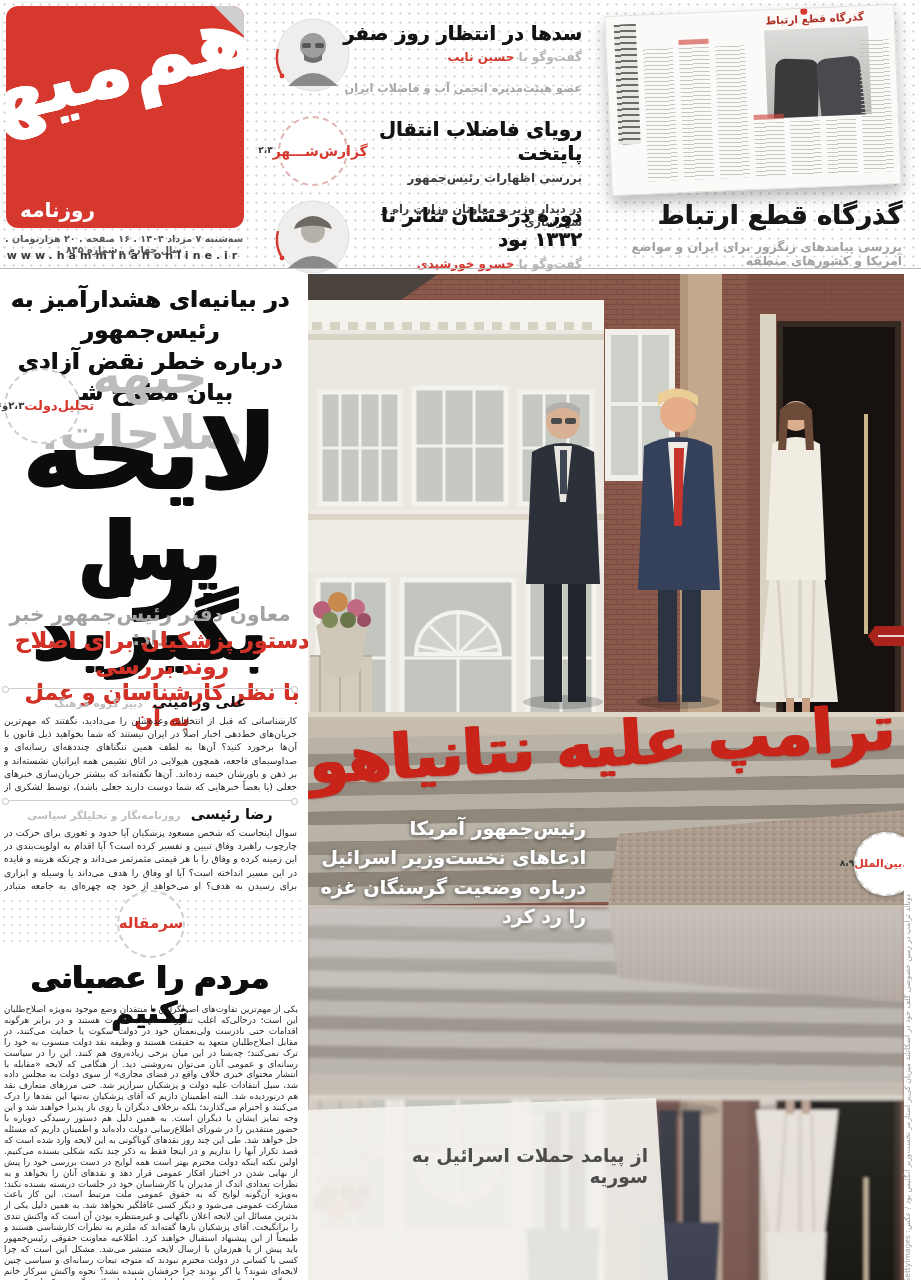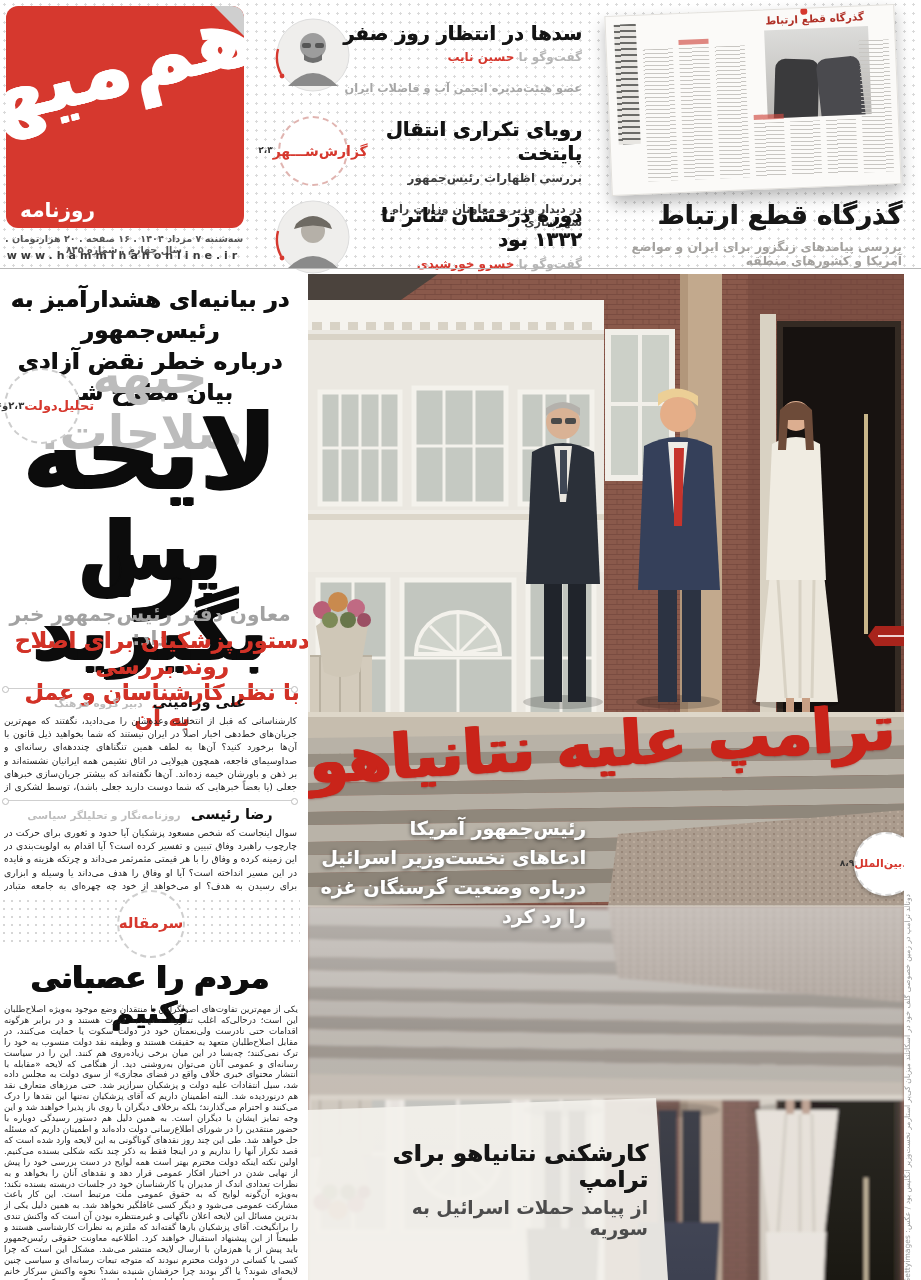--- a/index.html
+++ b/index.html
@@ -142,21 +142,21 @@
         </div>
         <div class="teaser-desc">عضو هیئت‌مدیره انجمن آب و فاضلاب ایران</div>
       </div>
 
       <div class="round-badge" style="left:32px;top:116px;width:66px;height:66px;border-color:#e0b4b0;">
         <span class="b1" style="font-size:14px;">گزارش</span>
         <span class="b2" style="font-size:14px;">شـــهر</span>
         <span class="bn" style="font-size:9px;">۲،۳</span>
       </div>
       <div class="teaser-text" style="top:118px;">
-        <div class="teaser-title">رویای تکراری انتقال پایتخت</div>
+        <div class="teaser-title">رویای فاضلاب انتقال پایتخت</div>
         <div class="teaser-byline" style="color:#3d3d3d;">بررسی اظهارات رئیس‌جمهور</div>
         <div class="teaser-desc" style="color:#3d3d3d;">در دیدار وزیر و معاونان وزارت راه و شهرسازی</div>
       </div>
 
       <div class="portrait" style="left:28px;top:198px;">
         <svg viewBox="0 0 78 78" width="78" height="78">
           <circle cx="39" cy="39" r="36" fill="#efeeec" stroke="#dddddd"></circle>
           <circle cx="39" cy="33" r="12" fill="#b5b0a8"></circle>
           <path d="M14,70 Q39,46 64,70 Z" fill="#8a8a8a"></path>
           <path d="M22,26 Q39,10 56,26 L58,31 Q39,24 20,31 Z" fill="#6e6a63"></path>
@@ -415,20 +415,19 @@
       <span class="b1">رخداد</span>
       <span class="b2">بین‌الملل</span>
       <span class="bn">۸،۹</span>
     </div>
 
     <div class="abs" id="ribbon">
         <i></i>
       </div>
 
     <div class="abs" id="photo-caption">
-      <div id="cap-title">کارشکنی نتانیاهو برای ترامپ</div>
       <div id="cap-sub">از پیامد حملات اسرائیل به سوریه</div>
     </div>
   </div>
 
   <div class="abs" id="credit">دونالد ترامپ در زمین خصوصی گلف خود در اسکاتلند میزبان کی‌یر استارمر نخست‌وزیر انگلیس بود / عکس: Gettyimages</div>
 
 </div>
 
 </body></html>

